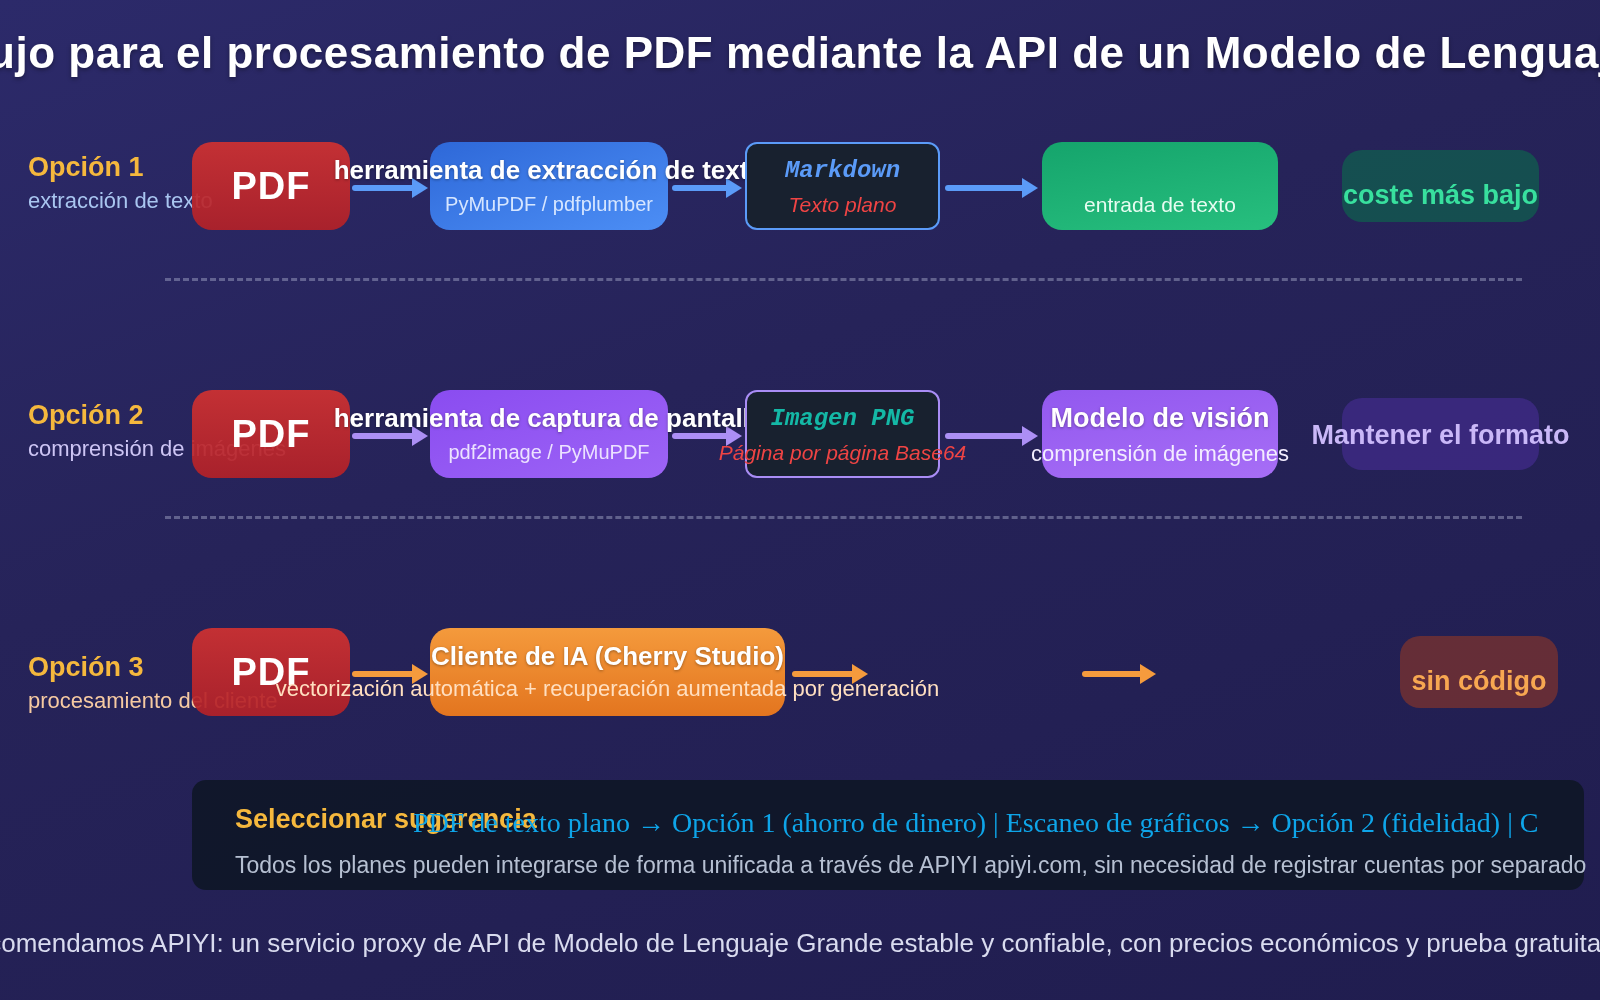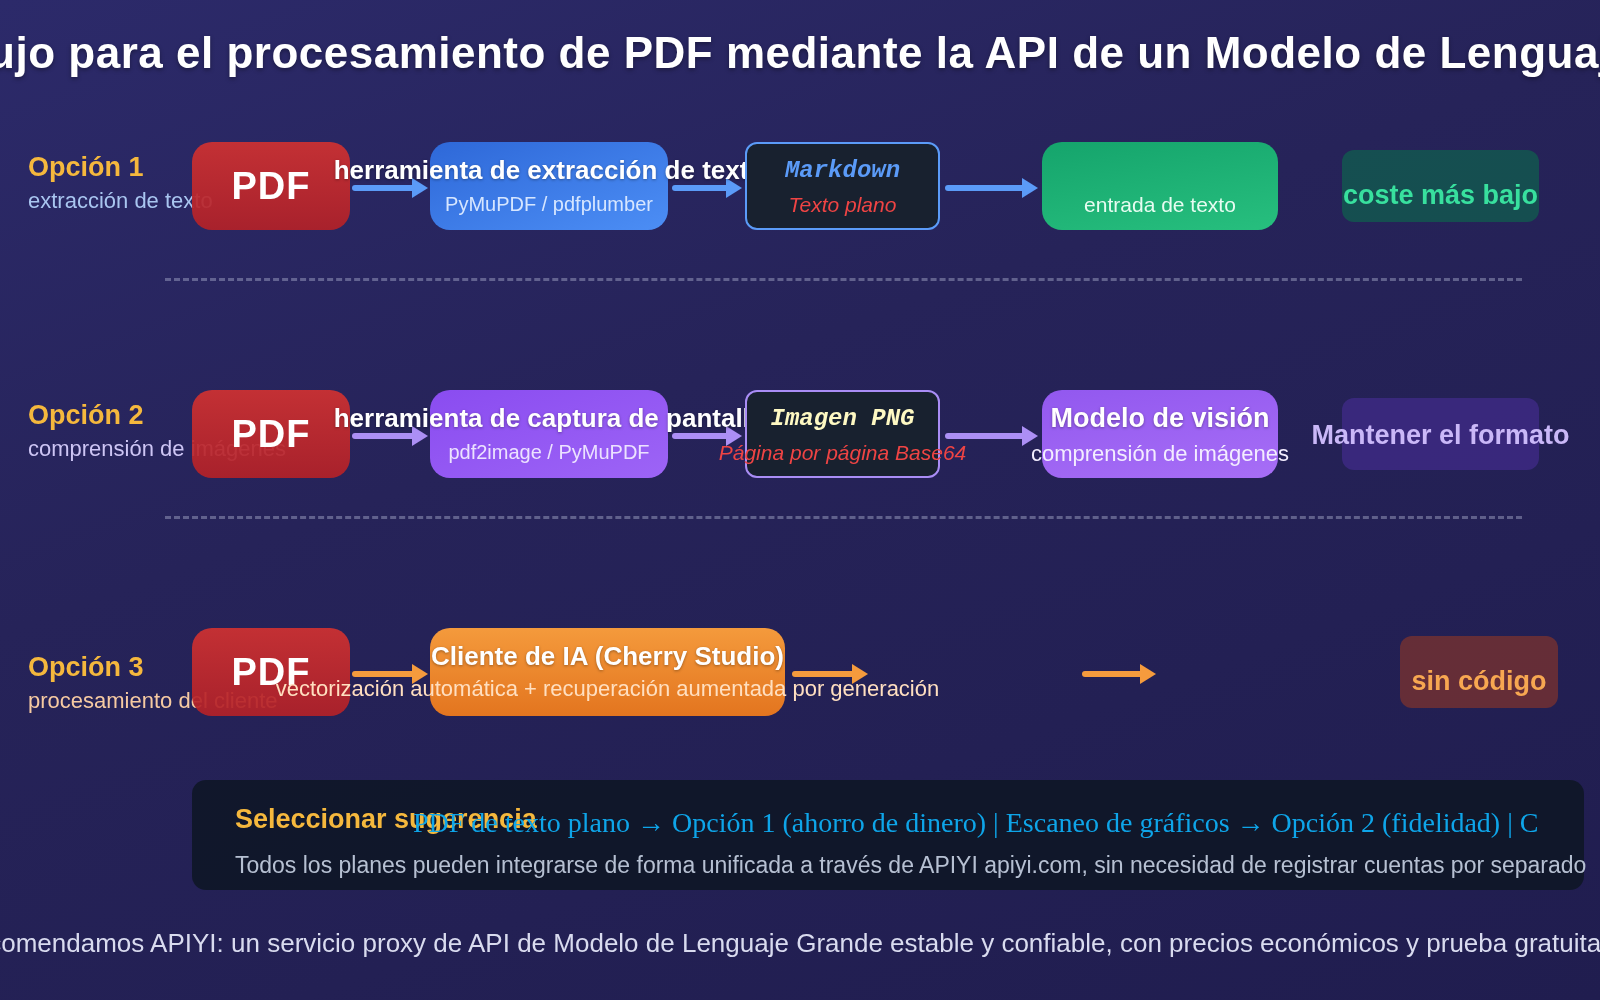--- a/index.html
+++ b/index.html
@@ -45,33 +45,33 @@
   .r2 .tool-box .bx-sub{color:#ece2ff;font-size:20px}
   .r3 .tool-box .bx-sub{color:#ffdfc0;font-size:22px;top:48px}
 
   .mid-box{left:745px;width:195px;z-index:6;border-radius:12px;
     background:#18212f;border:2px solid #5b9bf8;font-style:italic;}
   .r2 .mid-box{border-color:#a98df5}
   .r3 .mid-box{left:878px;width:198px;border-color:#f59b3d}
   .mid-title{position:absolute;top:13px;left:50%;transform:translateX(-50%);
     white-space:nowrap;font-weight:bold;font-size:24px;
     font-family:"Liberation Mono",monospace;}
-  .r1 .mid-title{color:#5b9bf8}.r2 .mid-title{color:#fef9c3}.r3 .mid-title{color:#f59b3d}
+  .r1 .mid-title{color:#5b9bf8}.r2 .mid-title{color:#14b8a6}.r3 .mid-title{color:#f59b3d}
   .mid-box .bx-sub{color:#ef4444;top:49px}
 
   .llm-box{left:1042px;width:236px;z-index:8;}
   .r1 .llm-box{background:linear-gradient(170deg,#15a46c,#27bf7e)}
   .r2 .llm-box{background:linear-gradient(170deg,#9258ef,#a76ef6)}
   .r3 .llm-box{left:1162px;width:198px;background:linear-gradient(180deg,#ea8c33,#d97026)}
   .llm-title{font-size:27px;}
   .r1 .llm-box .bx-sub{color:#e7fcf1}
   .r2 .llm-box .bx-sub{color:#f3edff;font-size:22px}
   .r3 .llm-box .bx-sub{color:#ffe8d0;font-size:22px;top:49px}
 
-  .badge{position:absolute;top:8px;height:72px;border-radius:12px;z-index:10;}
+  .badge{position:absolute;top:8px;height:72px;border-radius:20px;z-index:10;}
   .r1 .badge{left:1342px;width:197px;background:rgba(17,90,79,.8)}
   .r2 .badge{left:1342px;width:197px;background:rgba(72,45,150,.6)}
   .r3 .badge{left:1400px;width:158px;background:rgba(120,50,47,.78)}
   .badge-label{position:absolute;left:50%;transform:translateX(-50%);
     white-space:nowrap;font-weight:bold;font-size:27px;z-index:11;}
   .r1 .badge-label{color:#38e09e;top:30px}
   .r2 .badge-label{color:#cab8f8;top:22px}
   .r3 .badge-label{color:#f7a751;top:30px}
 
   

